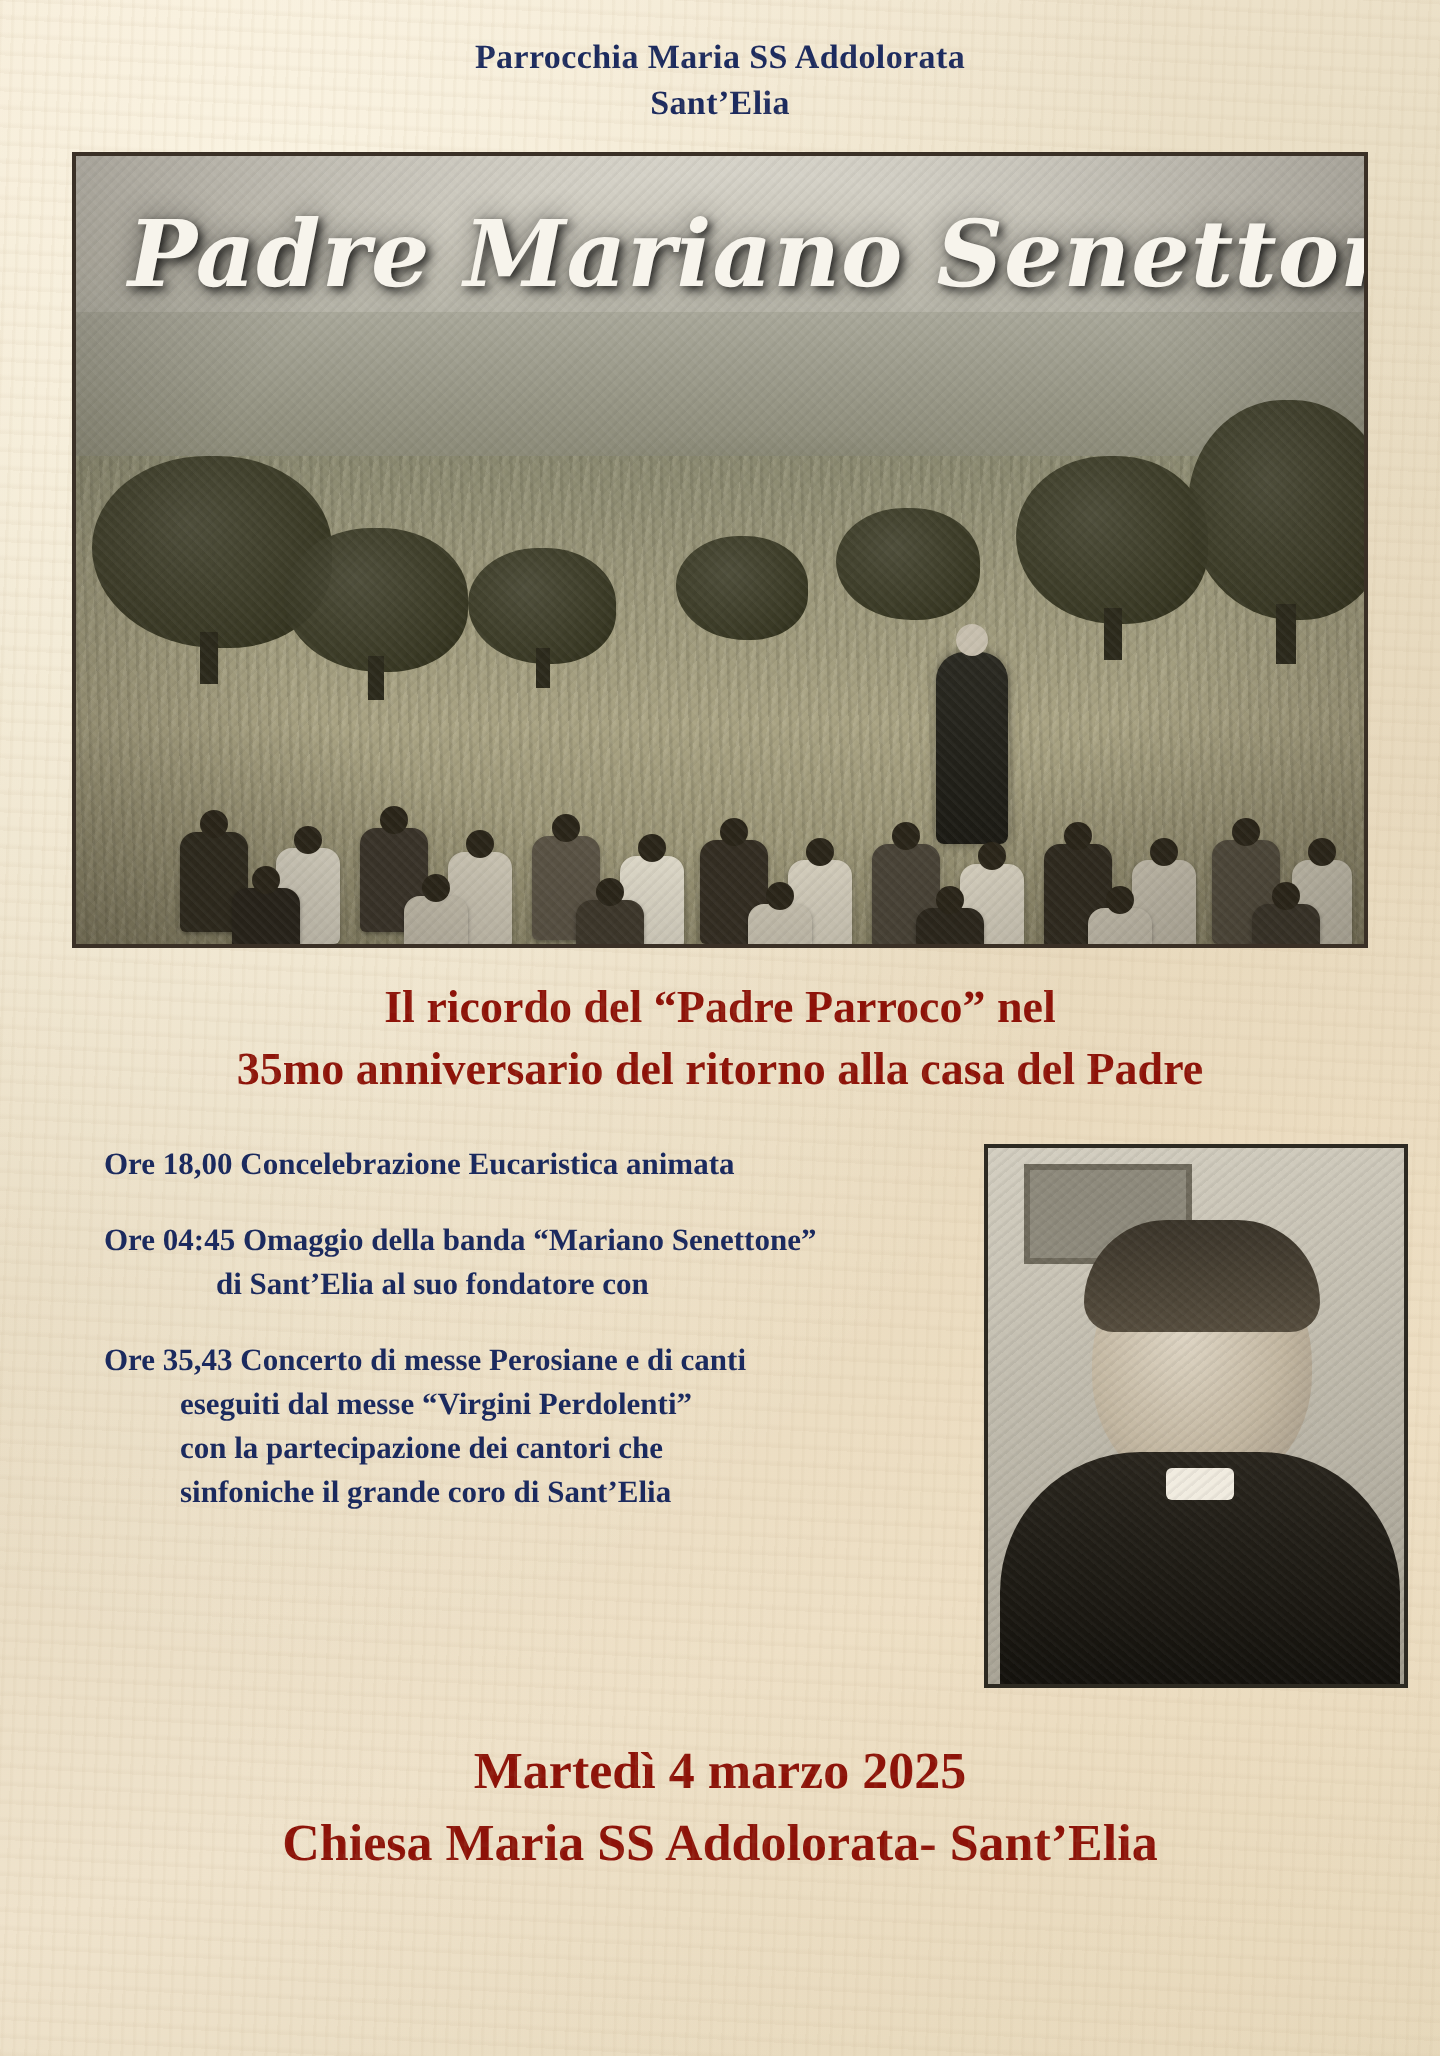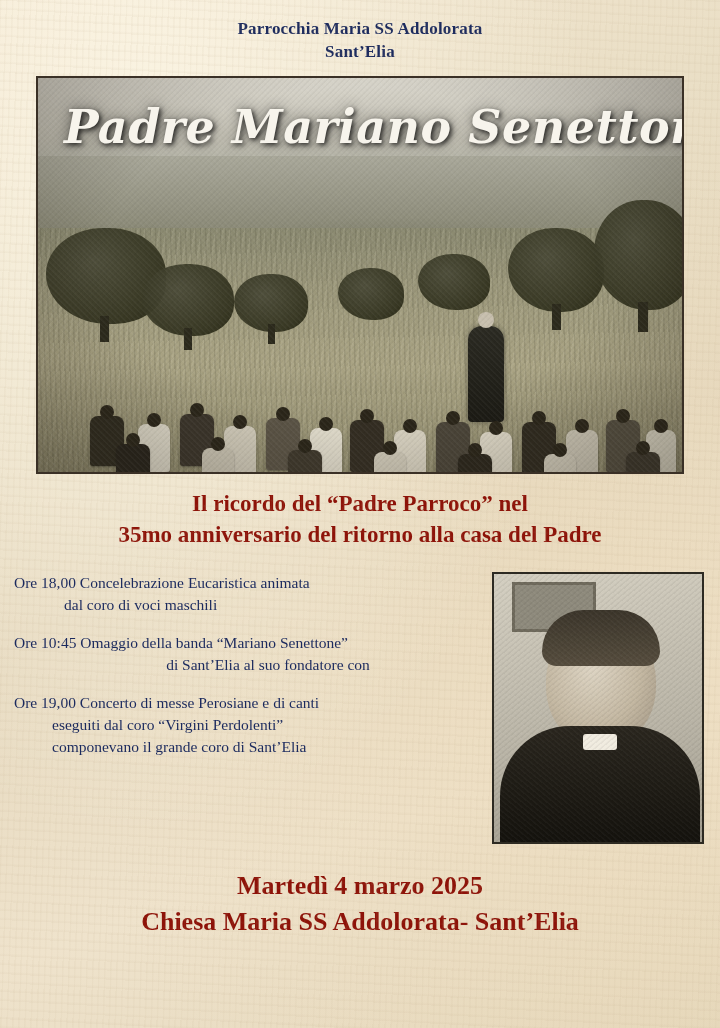--- a/index.html
+++ b/index.html
@@ -169,29 +169,30 @@
 
   .program-area {
     position: relative;
     margin-top: 22px;
     padding: 0 14px 0 14px;
     height: 290px;
   }
   .program {
     width: 452px;
     color: #1b2a5e;
-    font-weight: normal;
+    font-weight: bold;
     font-size: 15.5px;
     line-height: 1.42;
+    margin-left: 38px;
   }
   .program .block {
     margin-bottom: 16px;
   }
   .program .indent-1 { padding-left: 50px; }
-  .program .indent-2 { padding-left: 56px; text-align: center; }
+  .program .indent-2 { padding-left: 56px; }
   .program .indent-3 { padding-left: 38px; }
 
   .portrait {
     position: absolute;
     right: 16px;
     top: 0;
     width: 212px;
     height: 272px;
     border: 2px solid #2d2a22;
     box-sizing: border-box;
@@ -327,30 +328,30 @@
 
   <div class="memorial">
     <div>Il ricordo del “Padre Parroco” nel</div>
     <div>35mo anniversario del ritorno alla casa del Padre</div>
   </div>
 
   <div class="program-area">
     <div class="program">
       <div class="block">
         <div>Ore 18,00 Concelebrazione Eucaristica animata</div>
-        <div class="indent-1">dal coro di voci maschili</div>
       </div>
       <div class="block">
-        <div>Ore 10:45  Omaggio della banda “Mariano Senettone”</div>
+        <div>Ore 04:45  Omaggio della banda “Mariano Senettone”</div>
         <div class="indent-2">di Sant’Elia al suo fondatore con</div>
       </div>
       <div class="block">
-        <div>Ore 19,00 Concerto di messe Perosiane e di canti</div>
-        <div class="indent-3">eseguiti  dal coro “Virgini Perdolenti”</div>
-        <div class="indent-3">componevano il grande coro di Sant’Elia</div>
+        <div>Ore 35,43 Concerto di messe Perosiane e di canti</div>
+        <div class="indent-3">eseguiti  dal messe “Virgini Perdolenti”</div>
+        <div class="indent-3">con la partecipazione dei cantori che</div>
+        <div class="indent-3">sinfoniche il grande coro di Sant’Elia</div>
       </div>
     </div>
 
     <div class="portrait">
       <div class="portrait-wall"></div>
       <div class="portrait-frame-deco"></div>
       <div class="portrait-head"></div>
       <div class="portrait-hair"></div>
       <div class="portrait-body">
         <div class="portrait-collar"></div>

